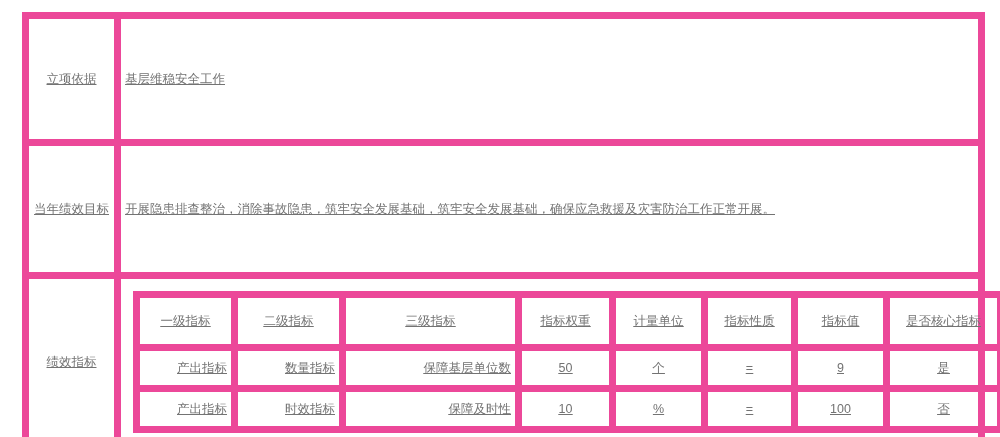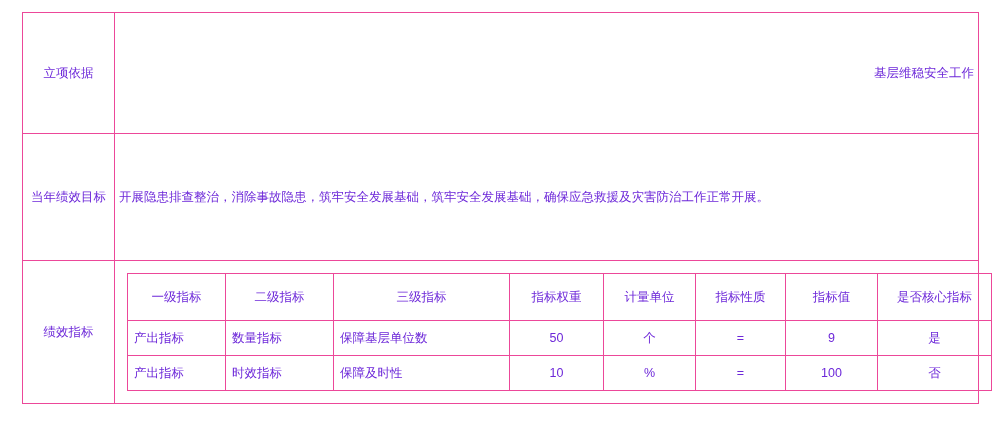--- a/index.html
+++ b/index.html
@@ -20,26 +20,27 @@
     height: 437px;
     box-sizing: border-box;
     padding: 12px 22px 0 22px;
   }
   table.doc {
     border-collapse: collapse;
     width: 956px;
     table-layout: fixed;
   }
   table.doc td {
-    border: 1px solid #ec4899;
+    border: 7px solid #ec4899;
     font-size: 12.5px;
-    color: #6d28d9;
+    color: #737373;
     padding: 2px 4px;
     vertical-align: middle;
     line-height: 1.35;
+    text-decoration: underline;
   }
   .label-cell {
     text-align: center;
     width: 92px;
     font-size: 12.5px;
   }
   .content-cell {
     text-align: left;
     padding-left: 8px;
   }
@@ -51,21 +52,21 @@
     table-layout: fixed;
   }
   .nested td {
     border: 1px solid #000000;
     font-size: 12.5px;
     height: 30px;
     padding: 1px 3px;
     vertical-align: middle;
   }
   .nested td.center { text-align: center; }
-  .nested td.left { text-align: left; padding-left: 6px; }
+  .nested td.left { text-align: right; padding-left: 6px; }
   .outer-indicator > td {
     padding: 0;
     border: none;
   }
   .indicator-label {
     border: 1px solid #000000;
     text-align: center;
     vertical-align: middle;
     width: 92px;
   }
@@ -81,21 +82,21 @@
 
 <div class="page">
   <table class="doc">
     <colgroup>
       <col style="width:92px">
       <col style="width:864px">
     </colgroup>
     <tbody>
       <tr class="row-basis">
         <td class="label-cell">立项依据</td>
-        <td class="content-cell" style="vertical-align:middle;text-align:right;">基层维稳安全工作</td>
+        <td class="content-cell" style="vertical-align:middle;">基层维稳安全工作</td>
       </tr>
       <tr class="row-goal">
         <td class="label-cell wrap-two">当年绩效目标</td>
         <td class="content-cell" style="vertical-align:middle;">开展隐患排查整治，消除事故隐患，筑牢安全发展基础，筑牢安全发展基础，确保应急救援及灾害防治工作正常开展。</td>
       </tr>
       <tr class="outer-indicator">
         <td class="indicator-label">绩效指标</td>
         <td class="indicator-body">
           <table class="nested">
             <colgroup>

